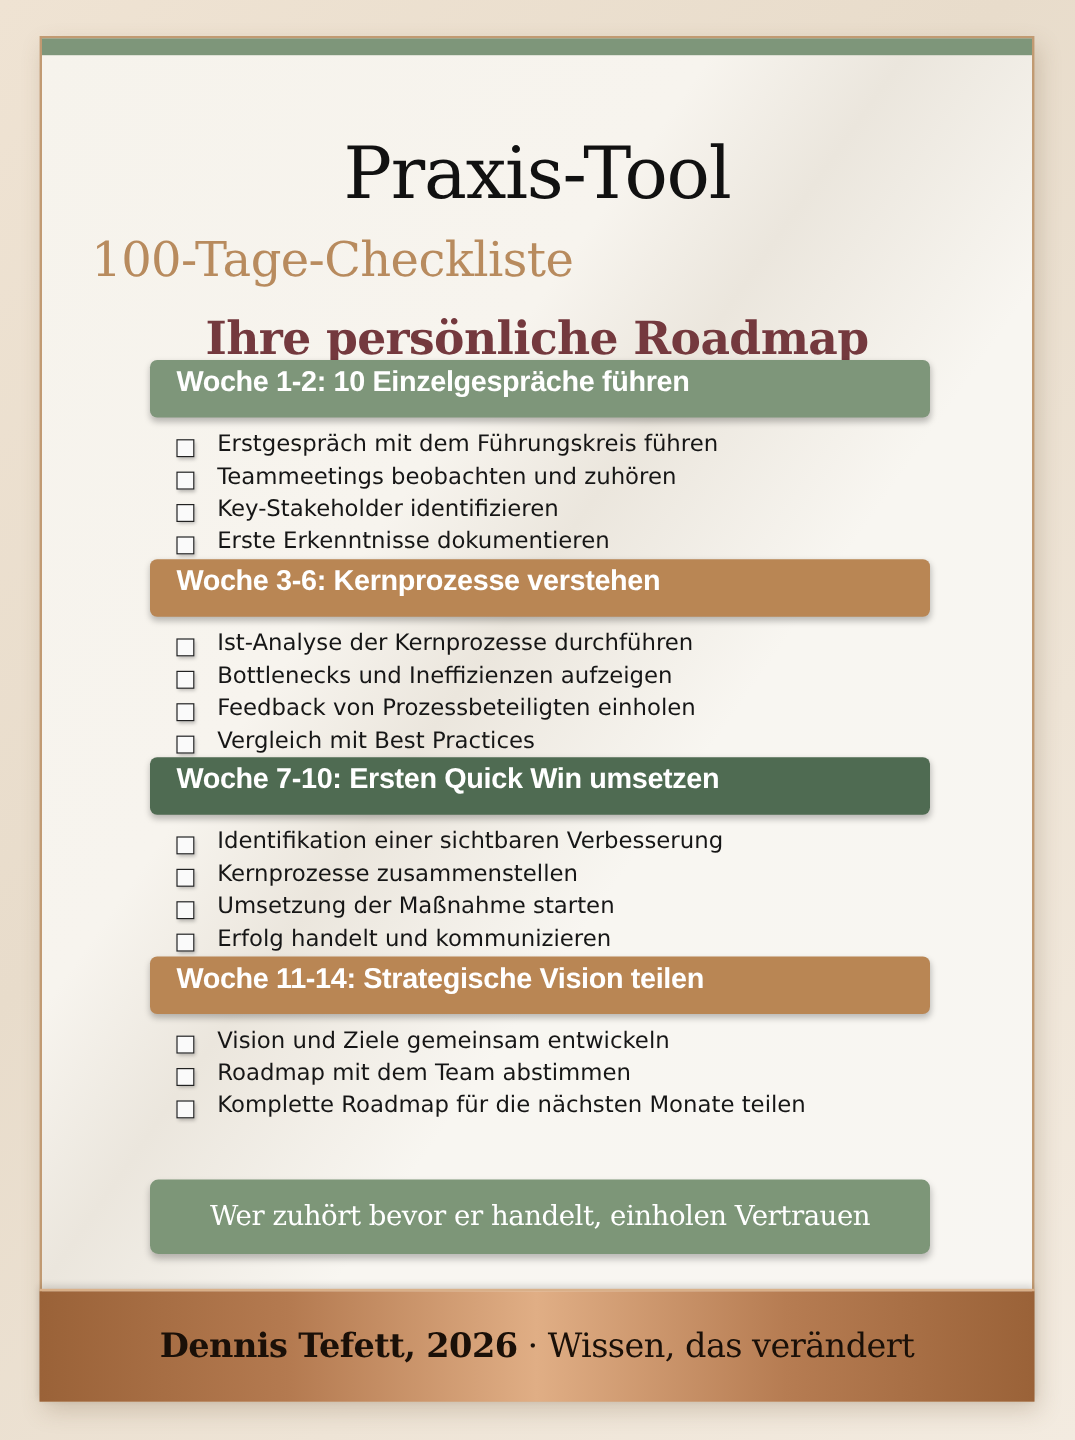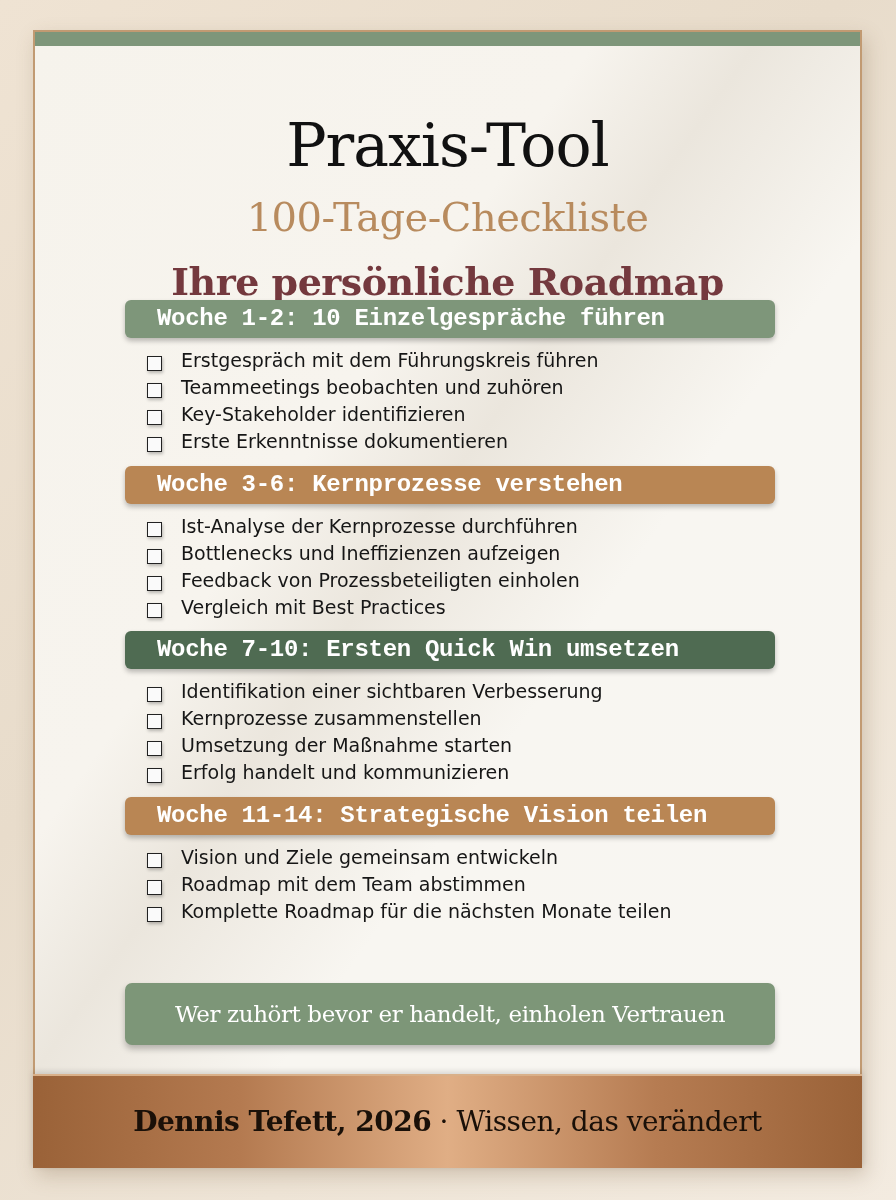--- a/index.html
+++ b/index.html
@@ -18,37 +18,37 @@
   .topbar {
     position:absolute; left:0; top:0; right:0; height:14px;
     background:#7e967a;
   }
   .title {
     position:absolute; left:0; right:0; top:78px; text-align:center;
     font-family:"DejaVu Serif", serif; font-size:60px; color:#111;
     letter-spacing:-1px; line-height:70px;
   }
   .subtitle {
-    position:absolute; left:0; right:0; top:160px; text-align:center;
+    position:absolute; left:0; right:0; top:160px; 
     font-family:"DejaVu Serif", serif; font-size:40px; color:#b88b5e;
-    line-height:50px; letter-spacing:-0.5px;
+    line-height:50px; letter-spacing:-0.5px;padding-left:41px;
   }
   .tagline {
     position:absolute; left:0; right:0; top:226px; text-align:center;
     font-family:"DejaVu Serif", serif; font-size:38px; font-weight:bold; color:#74393e;
     line-height:48px; letter-spacing:-0.5px;
   }
   .section {
     position:absolute; left:90px; width:650px;
   }
   .section-header {
-    height:38px; border-radius:6px;
+    height:48px; border-radius:6px;
     box-shadow: 0 3px 5px rgba(0,0,0,0.25);
-    color:#fff; font-family:Liberation Mono, monospace; font-weight:bold;
-    font-size:24px; line-height:38px; padding-left:32px;
+    color:#fff; font-family:Liberation Sans, sans-serif; font-weight:bold;
+    font-size:24px; line-height:38px; padding-left:22px;
     letter-spacing:-0.3px;
   }
   .items { list-style:none; margin:6px 0 0 0; padding:0; }
   .item {
     display:flex; align-items:flex-end; height:27px;
     font-family:"DejaVu Sans", sans-serif; font-size:19px; color:#161616;
     padding-left:22px;
   }
   .checkbox {
     width:13px; height:13px; border:1.5px solid #222; background:#fafafa;

